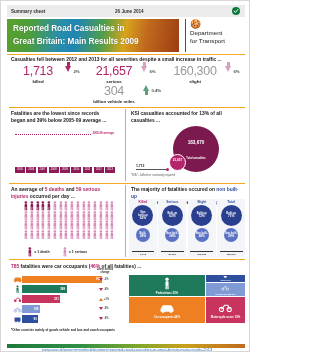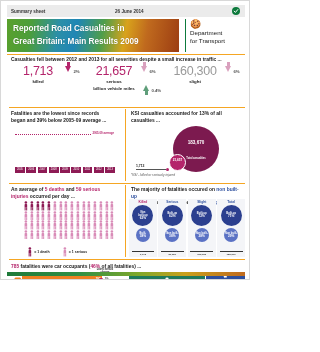--- a/index.html
+++ b/index.html
@@ -4,21 +4,21 @@
 <style>
   * { box-sizing: border-box; margin: 0; padding: 0; }
   html, body {
     width: 250px; height: 352px;
     background: #ffffff;
     font-family: "Liberation Sans", sans-serif;
     overflow: hidden;
   }
   .page {
     position: relative;
-    width: 250px; height: 280px;
+    width: 250px; height: 352px;
     background: #fff;
     border: 1px solid #d8d8d8;
     overflow: hidden;
   }
 
   
   .topbar {
     position: absolute; left: 6px; top: 4px; width: 238px; height: 12px;
     background: #ebebeb;
     display: flex; align-items: center;
@@ -210,20 +210,21 @@
     </div>
     <div class="arrow light" style="left:216px;top:9px;">
       <div class="arr-box">
           <div class="dn-stem"></div>
           <div class="dn"></div>
         </div>
       <div class="pct">6%</div>
     </div>
 
     <div class="kpi" style="left:76px;top:28px;width:58px;">
+      <div class="num grey">304</div>
       <div class="lab">billion vehicle miles</div>
     </div>
     <div class="arrow" style="left:134px;top:28px;">
       <div class="arr-box">
           <div class="up-stem"></div>
           <div class="up"></div>
         </div>
       <div class="pct">0.4%</div>
     </div>
   </div>

